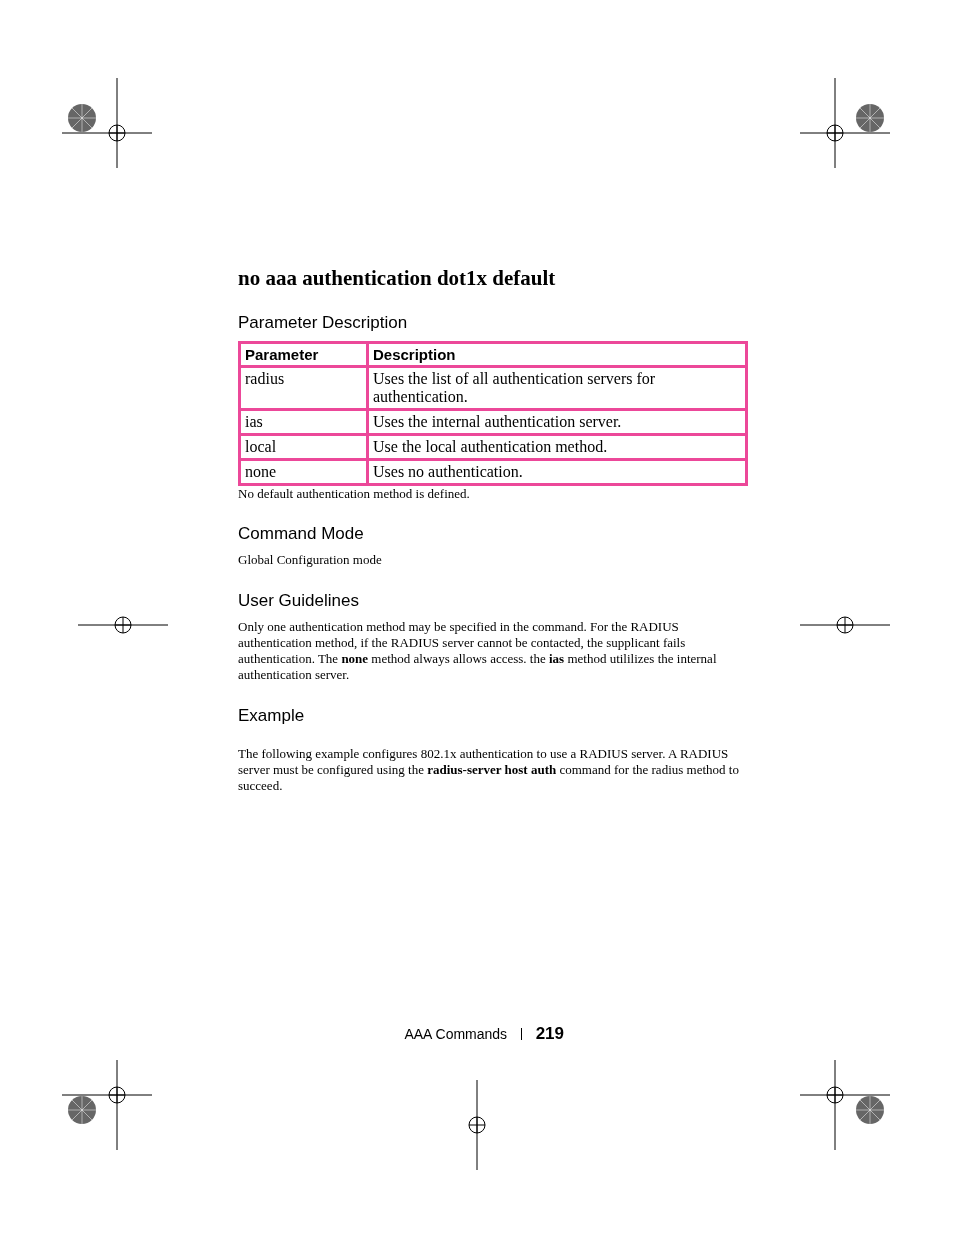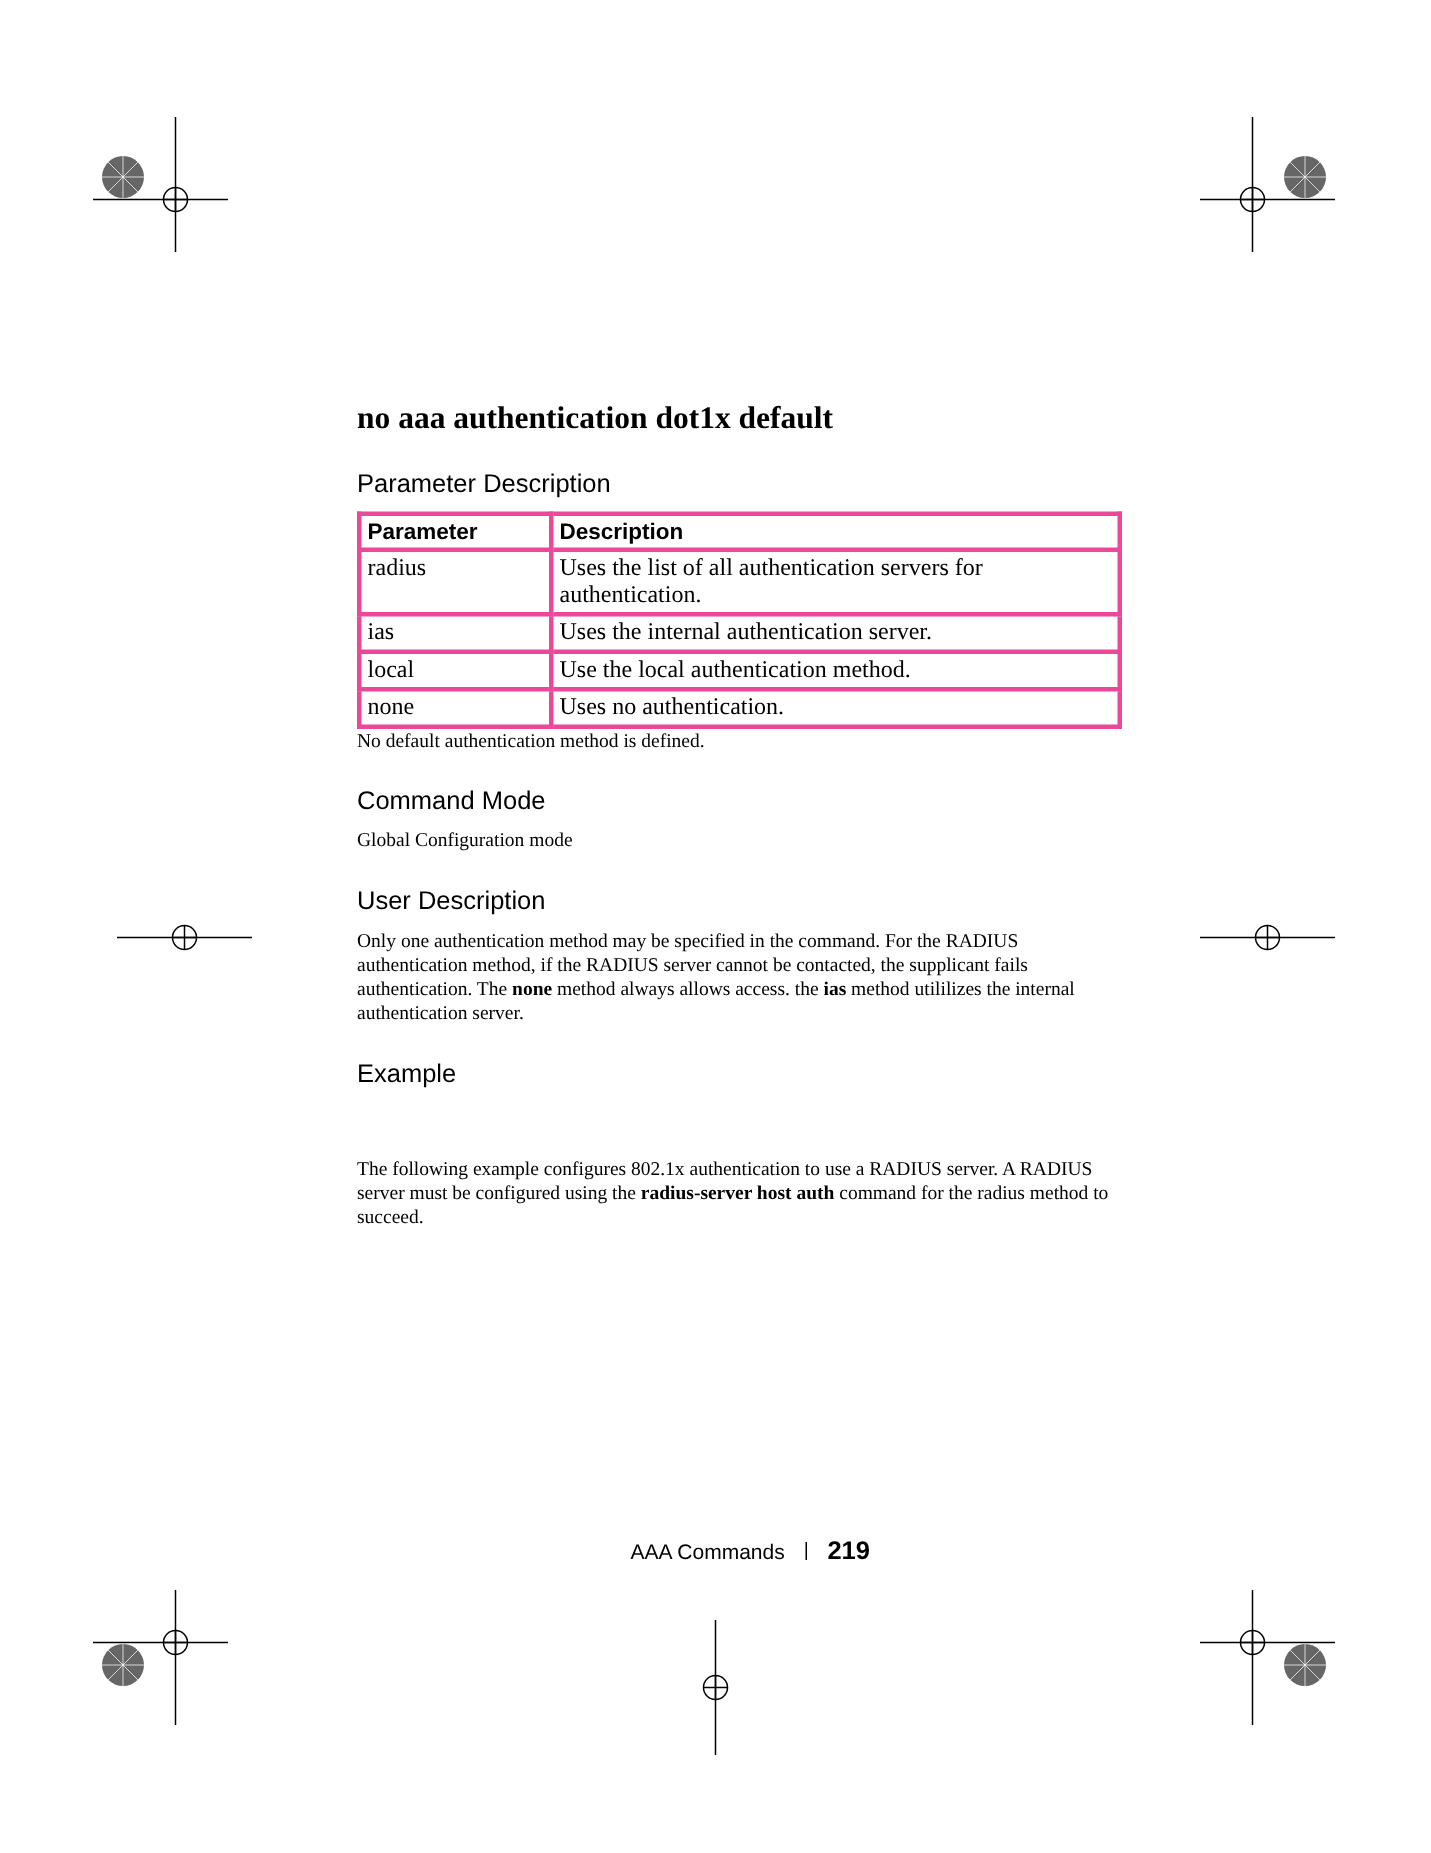--- a/index.html
+++ b/index.html
@@ -62,21 +62,20 @@
   table.param col.c1 { width: 128px; }
   .footer {
     position: absolute;
     left: 0;
     width: 774px;
     top: 1024px;
     text-align: right;
     padding-right: 210px;
     box-sizing: border-box;
     font-size: 15px;
-    margin-left: 16px;
   }
   .footer .sep {
     display: inline-block;
     border-left: 1px solid #000;
     height: 12px;
     margin: 0 10px -1px 10px;
   }
   .footer .chap {
     font-family: Arial, Helvetica, sans-serif;
     font-size: 14px;
@@ -244,28 +243,28 @@
         <td>Uses no authentication.</td>
       </tr>
     </tbody>
       </table>
 
     <div class="body-text">No default authentication method is defined.</div>
 
     <div class="section-head">Command Mode</div>
     <div class="body-text">Global Configuration mode</div>
 
-    <div class="section-head">User Description</div>
+    <div class="section-head">User Guidelines</div>
     <div class="body-text">
       <span>Only one authentication method may be specified in the command. For the RADIUS authentication method, if the RADIUS server cannot be contacted, the supplicant fails authentication. The </span><span class="inline-bold">none</span><span> method always allows access. the </span><span class="inline-bold">ias</span><span> method utililizes the internal authentication server.</span>
     </div>
 
     <div class="section-head">Example</div>
 
-    <div class="body-text" style="margin-top:45px;">
+    <div class="body-text" style="margin-top:20px;">
       <span>The following example configures 802.1x authentication to use a RADIUS server. A RADIUS server must be configured using the </span><span class="inline-bold">radius-server host auth</span><span> command for the radius method to succeed.</span>
     </div>
 
   </div>
 
   <div class="footer">
     <span class="chap">AAA Commands</span>
     <span class="sep"></span>
     <span class="pnum">219</span>
   </div>

